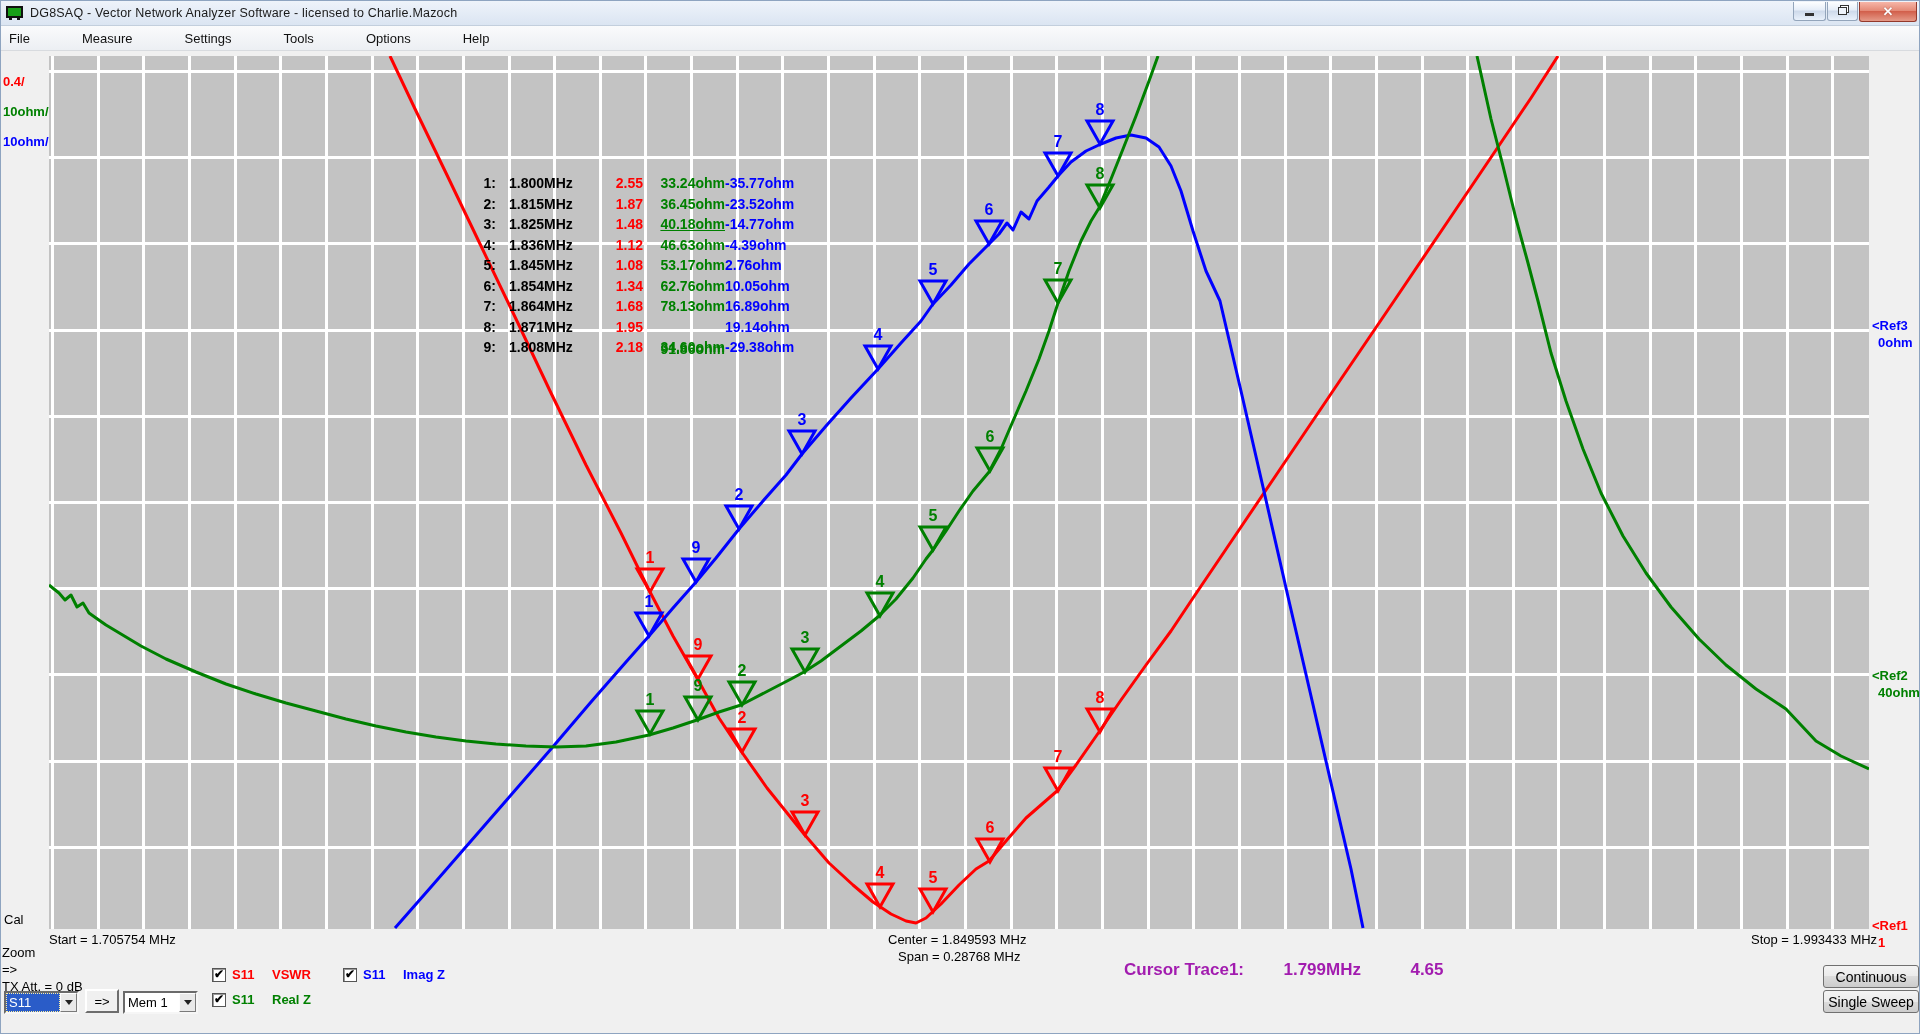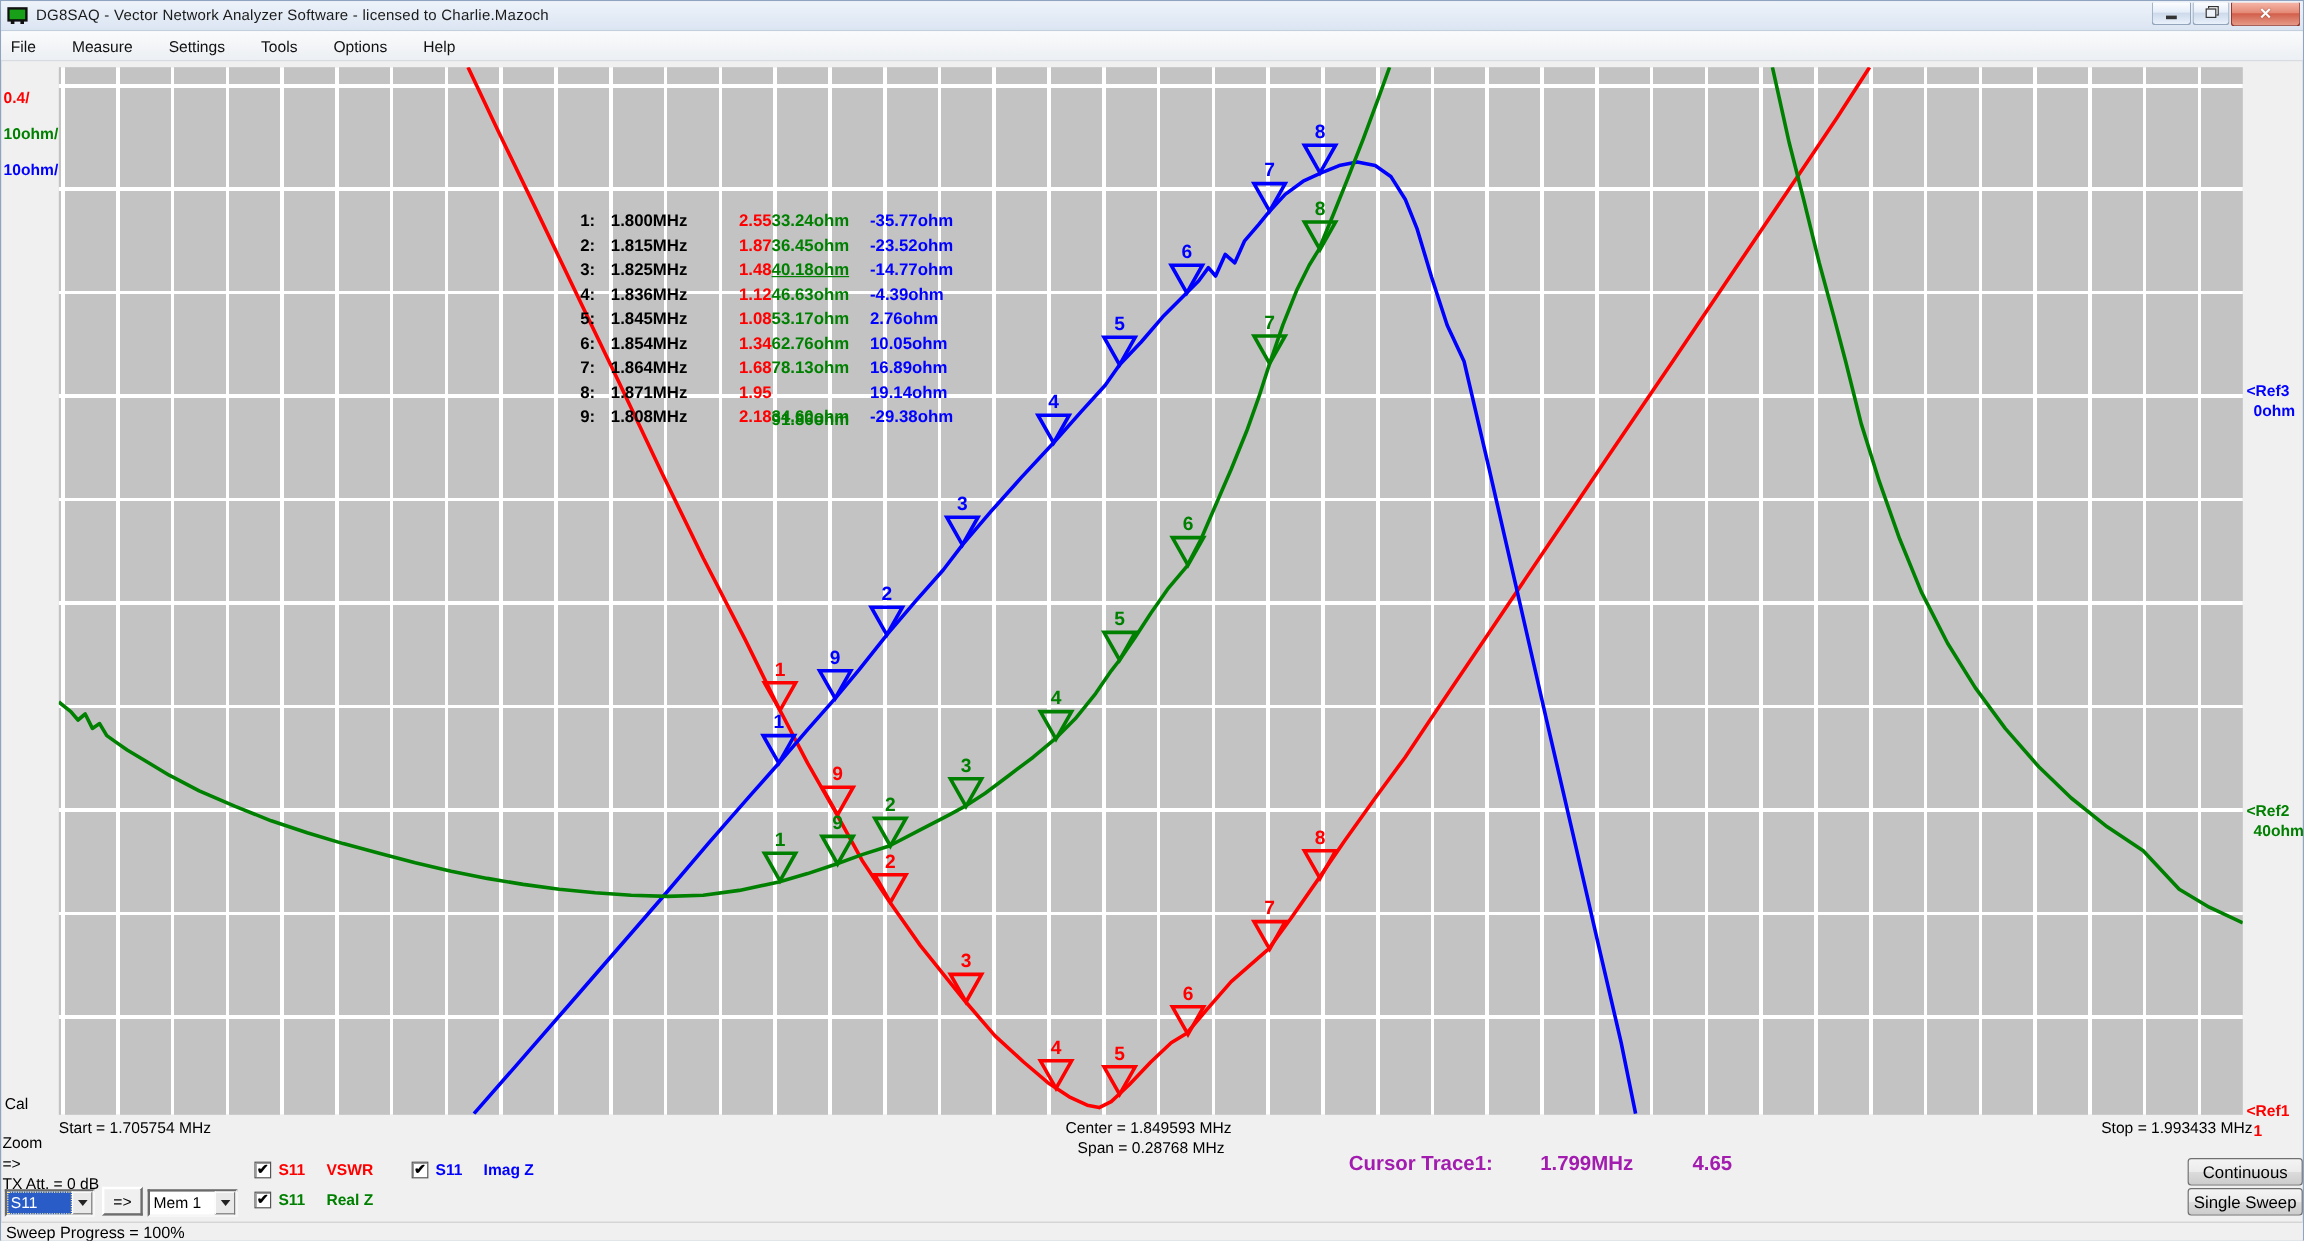--- a/index.html
+++ b/index.html
@@ -20,41 +20,41 @@
   .winbtn.min { width:33px; } .winbtn.max { width:31px; }
   .winbtn.close { width:58px; height:20px; background:linear-gradient(#f6b6a8,#e48a77 45%,#d2604c 50%,#e59a88); border-color:#93392c; }
   .g-min { width:9px; height:3px; background:#333; margin-top:7px; }
   .g-max { width:9px; height:8px; border:1px solid #333; background:#eef3fa; box-shadow:2px -2px 0 -1px #fff, 2px -2px 0 0 #333; }
   .g-close { color:#fff; font-size:13px; font-weight:bold; text-shadow:0 0 1px #7c2015; }
 
   
   .menubar { position:absolute; left:0; top:25px; width:100%; height:25px;
     background:linear-gradient(#fafbfc,#eceff3); border-bottom:1px solid #d8dbdf;
     display:flex; align-items:center; font-size:13px; color:#111; }
-  .menu-item { padding:3px 15px; cursor:default; }
+  .menu-item { padding:3px 26px; cursor:default; }
   .menu-item:first-child { padding-left:8px; }
 
   
   .plot { position:absolute; left:48px; top:55px; width:1820px; height:873px;
     background-color:#c3c3c3;
     background-image:
       repeating-linear-gradient(90deg,  transparent 0px, transparent 2px,  #ffffff 2px,  #ffffff 5px,  transparent 5px,  transparent 45.65px),
       repeating-linear-gradient(180deg, transparent 0px, transparent 14px, #ffffff 14px, #ffffff 17px, transparent 17px, transparent 86.2px);
   }
   .plot svg { position:absolute; left:0; top:0; overflow:hidden; }
   svg text { font-family:"Liberation Sans", sans-serif; font-weight:bold; font-size:16px; }
 
   
   .mtable { position:absolute; left:429px; top:117px; }
   .mrow { display:flex; height:20.5px; align-items:center; font-weight:bold; font-size:14px; white-space:pre; }
   .mrow span { display:inline-block; }
   .mnum  { width:18px;  text-align:right; color:#000; }
   .mfreq { width:76px;  text-align:left;  margin-left:13px; color:#000; }
   .mvswr { width:58px;  text-align:right; }
-  .mreal { width:82px;  }
+  .mreal { width:82px;  text-align:right; }
   .mimag { width:94px;  text-align:left; }
 
   
   .scale-label { position:absolute; left:2px; font-size:13px; font-weight:bold; }
   .ref-label { position:absolute; left:1871px; width:48px; font-size:13px; font-weight:bold; line-height:17px; }
   .ref-label .l2 { padding-left:6px; display:block; }
 
   
   .blk { position:absolute; font-size:13px; color:#000; }
   .cursor-line { position:absolute; top:959px; font-size:17px; font-weight:bold; }
@@ -265,17 +265,14 @@
     <span class="cb">
         <span class="tick">✔</span>
       </span>
     <span class="cb-s" style="color: rgb(0, 128, 0);">S11</span>
     <span class="cb-t" style="color: rgb(0, 128, 0);">Real Z</span>
   </div>
 
   <div class="win7-btn" style="left:1822px;top:964px">Continuous</div>
   <div class="win7-btn" style="left:1822px;top:989px">Single Sweep</div>
 
-  <div class="statusbar">
-    <span>Sweep Progress = 100%</span>
-  </div>
 
 </div>
 
 </body></html>

